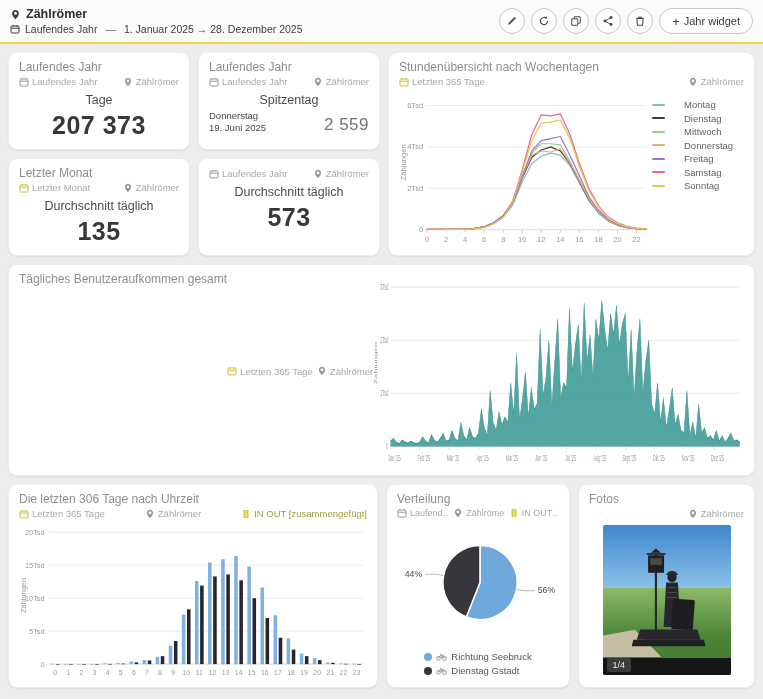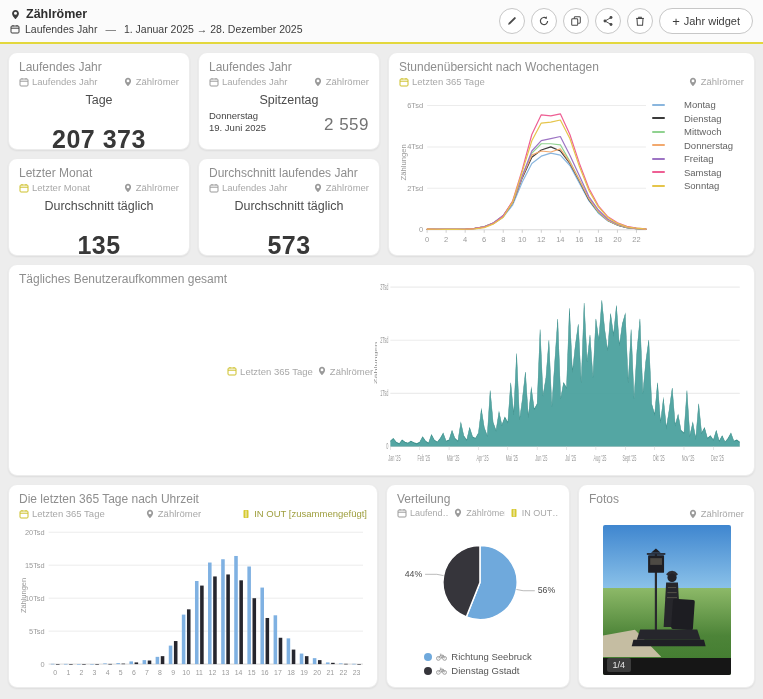--- a/index.html
+++ b/index.html
@@ -19,21 +19,21 @@
   .main{padding:8px;display:flex;flex-direction:column;gap:8px;flex:1}
   .row1{display:grid;grid-template-columns:372px 1fr;gap:8px}
   .stat-grid{display:grid;grid-template-columns:1fr 1fr;grid-template-rows:98px 98px;gap:8px}
   .card{background:#fff;border-radius:9px;border:1px solid #ececec;box-shadow:0 1px 2px rgba(0,0,0,.07);padding:7px 10px;box-sizing:border-box;overflow:hidden}
   .card-title{font-size:12px;color:#8e8e8e;white-space:nowrap;overflow:hidden;text-overflow:ellipsis}
   .badges{display:flex;justify-content:space-between;align-items:center;margin-top:2px;font-size:9.5px;color:#a8a8a8;gap:4px}
   .badge{display:flex;align-items:center;gap:3px;white-space:nowrap;overflow:hidden;text-overflow:ellipsis;min-width:0}
   .mini{width:10px;height:10px;flex:none}
   .cal-gray{color:#9a9a9a}.cal-yellow{color:#cdc02a}.pin-gray{color:#9a9a9a}.chan-yellow{color:#d6c92f}
   .metric-label{text-align:center;font-size:12.5px;color:#4c4c4c;margin-top:6px}
-  .metric-value{text-align:center;font-size:25px;font-weight:800;color:#383838;letter-spacing:.5px;margin-top:18px}
+  .metric-value{text-align:center;font-size:25px;font-weight:800;color:#383838;letter-spacing:.5px;margin-top:4px}
   .peak-row{display:flex;justify-content:space-between;align-items:flex-end;margin-top:3px}
   .peak-info{font-size:9.5px;color:#454545;line-height:1.3;text-align:left}
   .peak-value{font-size:17px;font-weight:400;color:#737373;letter-spacing:.5px}
   .hourly-card{height:204px;display:flex;flex-direction:column}
   .hourly-body{display:flex;flex:1;min-height:0}
   .hourly-body .chart{flex:1;min-width:0}
   .legend{display:flex;flex-direction:column;gap:2.5px;font-size:9.5px;color:#636363;width:92px;padding-top:12px;flex:none}
   .legend-item{display:flex;align-items:center;gap:19px;cursor:pointer}
   .legend-swatch{width:13px;height:2px;border-radius:1px;flex:none}
   .row2-card{height:212px;display:flex;flex-direction:row}
@@ -211,21 +211,20 @@
                   <path d="M5 .8C3.2.8 1.9 2.2 1.9 4c0 2.3 3.1 5.2 3.1 5.2S8.1 6.3 8.1 4C8.1 2.2 6.8.8 5 .8zm0 4.5A1.4 1.4 0 1 1 5 2.5a1.4 1.4 0 0 1 0 2.8z" fill="currentColor"></path>
                 </svg>
               <span>Zählrömer</span>
               </span>
           </div>
           <div class="metric-label">Durchschnitt täglich</div>
           <div class="metric-value">135</div>
         </div>
 
         <div class="card">
-          <div class="card-title">Durchschnitt laufendes Jahr</div>
           <div class="badges">
             <span class="badge">
               <svg class="mini cal-gray" viewBox="0 0 10 10">
                   <g fill="none" stroke="currentColor">
                     <rect x="1" y="2" width="8" height="7" rx="1"></rect>
                     <line x1="1" y1="4.2" x2="9" y2="4.2"></line>
                     <line x1="3" y1="1" x2="3" y2="2.4"></line>
                     <line x1="7" y1="1" x2="7" y2="2.4"></line>
                   </g>
                 </svg>
@@ -401,21 +400,21 @@
             <text x="617.6302521008404" y="158" text-anchor="middle" font-size="7.5" fill="#9a9a9a" font-family="&quot;Liberation Sans&quot;,sans-serif">Nov '25</text>
             <line x1="667.1932773109244" x2="667.1932773109244" y1="146" y2="149" stroke="#cfcfcf" stroke-width="1"></line>
             <text x="675.1932773109244" y="158" text-anchor="middle" font-size="7.5" fill="#9a9a9a" font-family="&quot;Liberation Sans&quot;,sans-serif">Dez '25</text>
           </svg>
         </div>
     </div>
 
     <div class="row3">
 
       <div class="card">
-        <div class="card-title">Die letzten 365 Tage nach Uhrzeit</div>
+        <div class="card-title">Die letzten 306 Tage nach Uhrzeit</div>
         <div class="badges">
           <span class="badge">
             <svg class="mini cal-yellow" viewBox="0 0 10 10">
                 <g fill="none" stroke="currentColor">
                   <rect x="1" y="2" width="8" height="7" rx="1"></rect>
                   <line x1="1" y1="4.2" x2="9" y2="4.2"></line>
                   <line x1="3" y1="1" x2="3" y2="2.4"></line>
                   <line x1="7" y1="1" x2="7" y2="2.4"></line>
                 </g>
               </svg>

